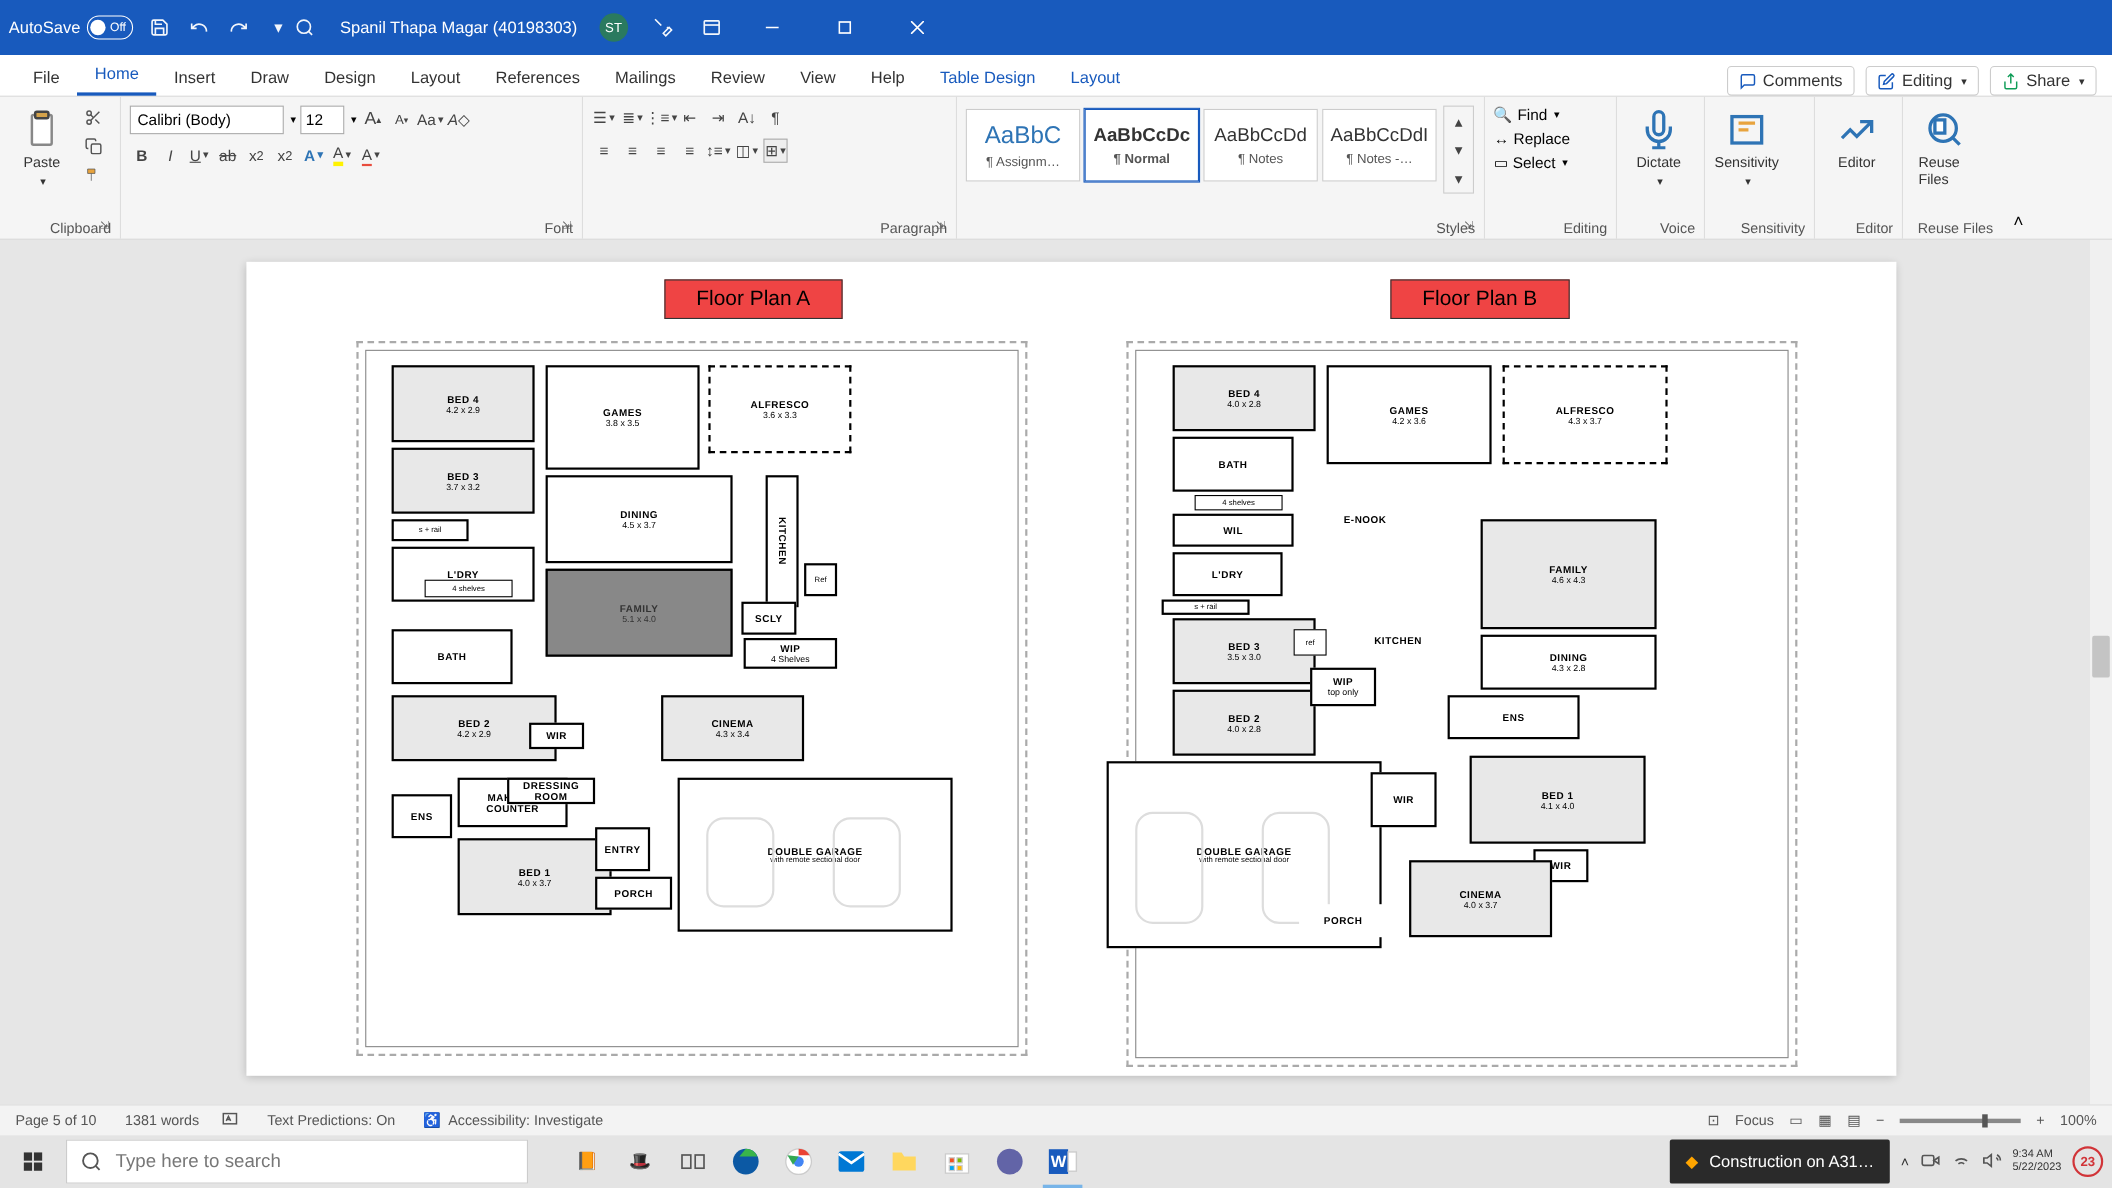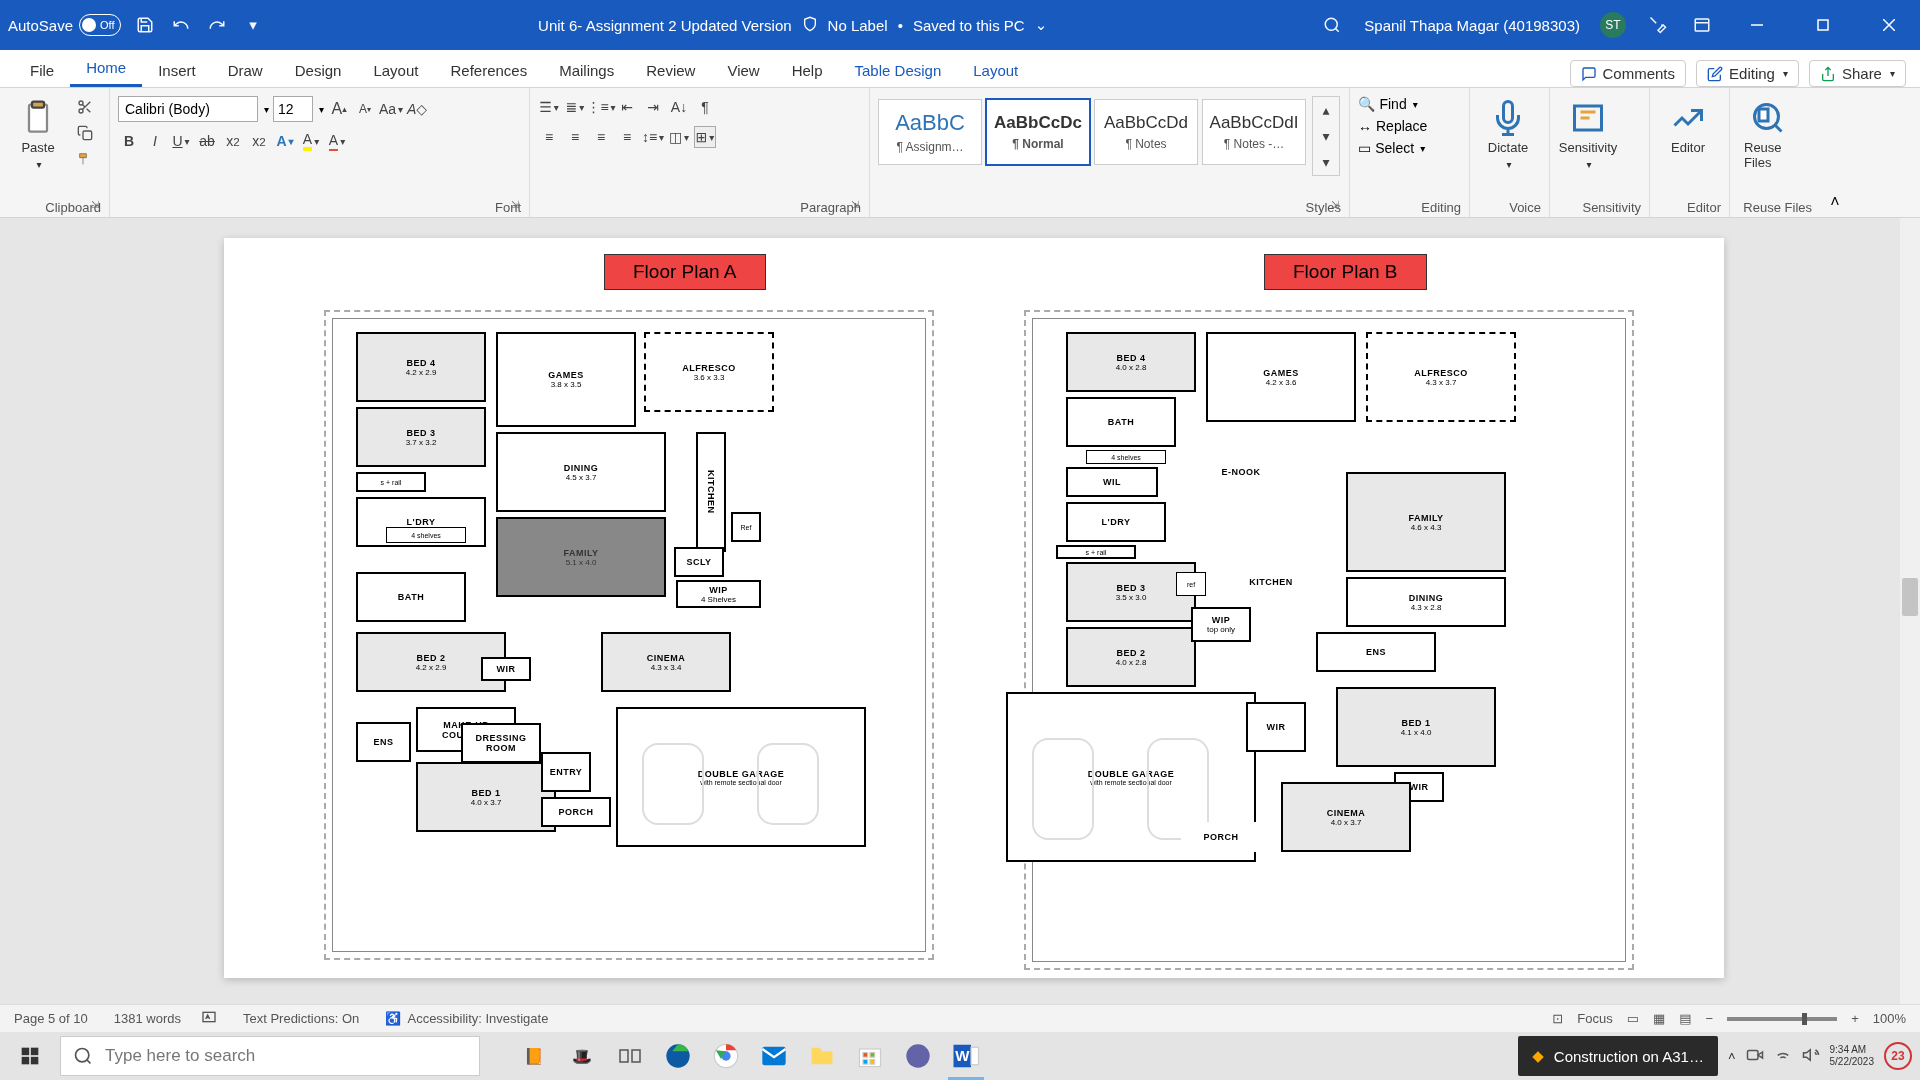--- a/index.html
+++ b/index.html
@@ -103,30 +103,20 @@
         <svg width="18" height="18" viewBox="0 0 24 24" fill="none" stroke="#fff" stroke-width="2">
           <path d="M3 7v6h6M21 17a9 9 0 00-15-6.7L3 13"></path>
         </svg>
       </div>
     <div class="qat-icon">
         <svg width="18" height="18" viewBox="0 0 24 24" fill="none" stroke="#fff" stroke-width="2">
           <path d="M21 7v6h-6M3 17a9 9 0 0115-6.7L21 13"></path>
         </svg>
       </div>
     <div class="qat-icon">▾</div>
-  </div>
-  <div class="titlebar-center">
-    <span>Unit 6- Assignment 2 Updated Version</span>
-    <span><svg width="16" height="16" viewBox="0 0 24 24" fill="none" stroke="#fff" stroke-width="2">
-          <path d="M12 22s8-4 8-10V5l-8-3-8 3v7c0 6 8 10 8 10z"></path>
-        </svg></span>
-    <span>No Label</span>
-    <span>•</span>
-    <span>Saved to this PC</span>
-    <span>⌄</span>
   </div>
   <div class="titlebar-right">
     <div class="qat-icon">
         <svg width="18" height="18" viewBox="0 0 24 24" fill="none" stroke="#fff" stroke-width="2">
           <circle cx="11" cy="11" r="8"></circle>
           <path d="M21 21l-4.35-4.35"></path>
         </svg>
       </div>
     <span>Spanil Thapa Magar (40198303)</span>
     <div class="user-badge">ST</div>
@@ -429,21 +419,21 @@
         </div>
       <div class="room" style="left:155px;top:345px;width:50px;height:24px;font-size:8px">
           <span class="room-name">WIR</span>
         </div>
       <div class="room" style="left:90px;top:395px;width:100px;height:45px;font-size:7px">
           <span class="room-name">MAKE-UP COUNTER</span>
         </div>
       <div class="room" style="left:30px;top:410px;width:55px;height:40px;font-size:8px">
           <span class="room-name">ENS</span>
         </div>
-      <div class="room" style="left:135px;top:411px;width:80px;height:40px;font-size:8px">
+      <div class="room" style="left:135px;top:395px;width:80px;height:24px;font-size:8px">
           <span class="room-name">DRESSING ROOM</span>
         </div>
       <div class="room shaded" style="left:90px;top:450px;width:140px;height:70px">
           <span class="room-name">BED 1</span>
           <span class="room-dims">4.0 x 3.7</span>
         </div>
 
       <div class="room" style="left:170px;top:20px;width:140px;height:95px">
           <span class="room-name">GAMES</span>
           <span class="room-dims">3.8 x 3.5</span>
@@ -496,21 +486,21 @@
 
     <div class="fp-container" style="left:800px;top:72px;width:610px;height:660px">
       <div class="room shaded" style="left:40px;top:20px;width:130px;height:60px">
           <span class="room-name">BED 4</span>
           <span class="room-dims">4.0 x 2.8</span>
         </div>
       <div class="room" style="left:40px;top:85px;width:110px;height:50px">
           <span class="room-name">BATH</span>
         </div>
       <div class="room" style="left:60px;top:138px;width:80px;height:14px;font-size:7px;border-width:1px">4 shelves</div>
-      <div class="room" style="left:40px;top:155px;width:92px;height:30px;font-size:8px">
+      <div class="room" style="left:40px;top:155px;width:110px;height:30px;font-size:8px">
           <span class="room-name">WIL</span>
         </div>
       <div class="room" style="left:40px;top:190px;width:100px;height:40px;font-size:8px">
           <span class="room-name">L'DRY</span>
         </div>
       <div class="room" style="left:30px;top:233px;width:80px;height:14px;font-size:7px">s + rail</div>
       <div class="room shaded" style="left:40px;top:250px;width:130px;height:60px">
           <span class="room-name">BED 3</span>
           <span class="room-dims">3.5 x 3.0</span>
         </div>

